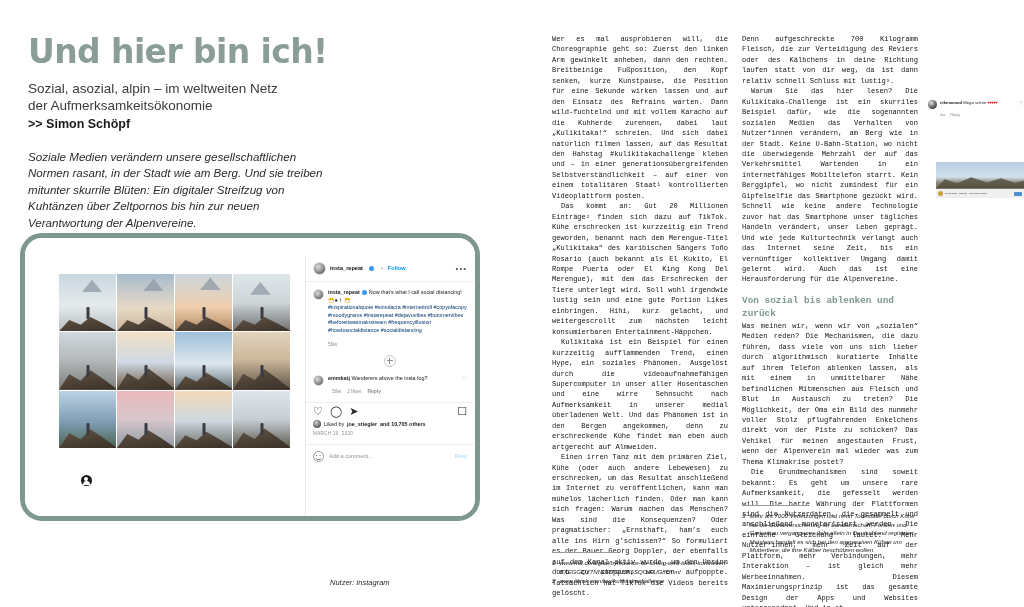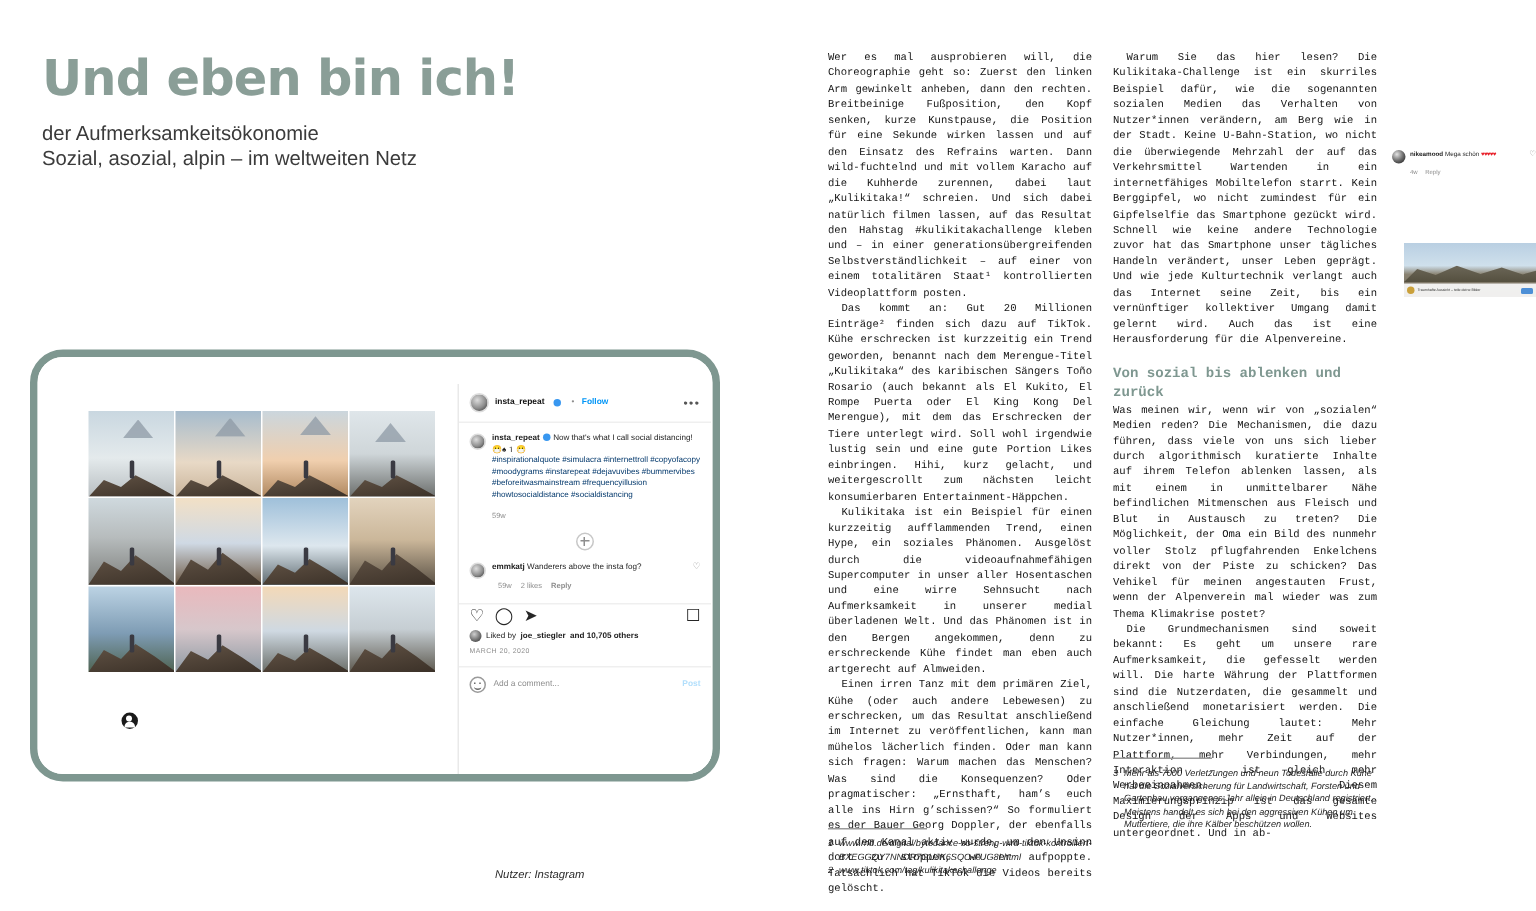--- a/index.html
+++ b/index.html
@@ -173,23 +173,28 @@
   .ip-av{width:5px;height:5px;border-radius:50%;background:#caa03a;flex:0 0 5px;}
   .ip-txt{font-size:2.4px;line-height:3px;color:#333;flex:1;overflow:hidden;}
   .ip-btn{width:8px;height:4px;border-radius:1px;background:#4d8fd6;flex:0 0 8px;}
 </style>
 </head>
 <body>
 
 <div class="page">
 
   <div class="masthead">
-    <h1 class="headline">Und eben bin ich!</h1>
+    <h1 class="headline">Und hier bin ich!</h1>
+    <p class="subhead">Sozial, asozial, alpin – im weltweiten Netz</p>
     <p class="subhead">der Aufmerksamkeitsökonomie</p>
-    <p class="subhead">Sozial, asozial, alpin – im weltweiten Netz</p>
+    <p class="byline">
+      <span class="chev">&gt;&gt;</span>
+      <b>Simon Schöpf</b>
+    </p>
+    <p class="standfirst">Soziale Medien verändern unsere gesellschaftlichen Normen rasant, in der Stadt wie am Berg. Und sie treiben mitunter skurrile Blüten: Ein digitaler Streifzug von Kuhtänzen über Zeltpornos bis hin zur neuen Verantwortung der Alpenvereine.</p>
   </div>
 
   <div class="tablet">
     <div class="tablet-inner">
 
       <div class="ig-grid">
         <div class="ph" style="background:linear-gradient(180deg,#c9d7e0,#e4eaec 55%,#b9bfc2)">
             <div class="peak" style="left:40%;top:10%"></div>
             <div class="rock"></div>
             <div class="fig"></div>
@@ -322,20 +327,21 @@
       <span class="n">1</span>
       <span class="t">www.rnd.de/digital/bytedance-so-streng-wird-tiktok-kontrolliert-BXEGGQY7NNDR7GUJK6SQO-FUG8I.html</span>
     </div>
     <div class="fn">
       <span class="n">2</span>
       <span class="t">www.tiktok.com/tag/kulikitakachallenge</span>
     </div>
   </div>
 
   <div class="col c3">
+    <p class="first">Denn aufgeschreckte 700 Kilogramm Fleisch, die zur Verteidigung des Reviers oder des Kälbchens in deine Richtung laufen statt von dir weg, da ist dann relativ schnell Schluss mit lustig³.</p>
     <p>Warum Sie das hier lesen? Die Kulikitaka-Challenge ist ein skurriles Beispiel dafür, wie die sogenannten sozialen Medien das Verhalten von Nutzer*innen verändern, am Berg wie in der Stadt. Keine U-Bahn-Station, wo nicht die überwiegende Mehrzahl der auf das Verkehrsmittel Wartenden in ein internetfähiges Mobiltelefon starrt. Kein Berggipfel, wo nicht zumindest für ein Gipfelselfie das Smartphone gezückt wird. Schnell wie keine andere Technologie zuvor hat das Smartphone unser tägliches Handeln verändert, unser Leben geprägt. Und wie jede Kulturtechnik verlangt auch das Internet seine Zeit, bis ein vernünftiger kollektiver Umgang damit gelernt wird. Auch das ist eine Herausforderung für die Alpenvereine.</p>
     <div class="sec-head">Von sozial bis ablenken und zurück</div>
     <p class="first">Was meinen wir, wenn wir von „sozialen“ Medien reden? Die Mechanismen, die dazu führen, dass viele von uns sich lieber durch algorithmisch kuratierte Inhalte auf ihrem Telefon ablenken lassen, als mit einem in unmittelbarer Nähe befindlichen Mitmenschen aus Fleisch und Blut in Austausch zu treten? Die Möglichkeit, der Oma ein Bild des nunmehr voller Stolz pflugfahrenden Enkelchens direkt von der Piste zu schicken? Das Vehikel für meinen angestauten Frust, wenn der Alpenverein mal wieder was zum Thema Klimakrise postet?</p>
     <p>Die Grundmechanismen sind soweit bekannt: Es geht um unsere rare Aufmerksamkeit, die gefesselt werden will. Die harte Währung der Plattformen sind die Nutzerdaten, die gesammelt und anschließend monetarisiert werden. Die einfache Gleichung lautet: Mehr Nutzer*innen, mehr Zeit auf der Plattform, mehr Verbindungen, mehr Interaktion – ist gleich mehr Werbeeinnahmen. Diesem Maximierungsprinzip ist das gesamte Design der Apps und Websites untergeordnet. Und in ab-</p>
   </div>
   <div class="footnotes fn3">
     <div class="rule"></div>
     <div class="fn">
       <span class="n">3</span>
       <span class="t">Mehr als 7000 Verletzungen und neun Todesfälle durch Kühe hat die Sozialversicherung für Landwirtschaft, Forsten und Gartenbau vergangenes Jahr allein in Deutschland registriert. Meistens handelt es sich bei den aggressiven Kühen um Muttertiere, die ihre Kälber beschützen wollen.</span>

